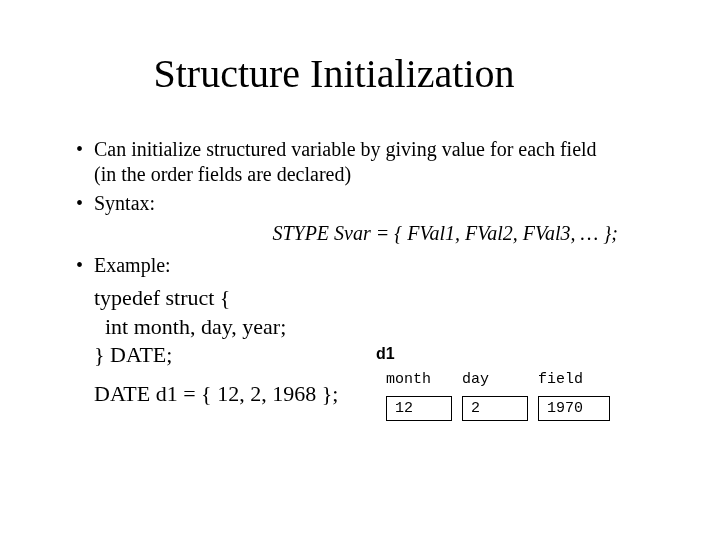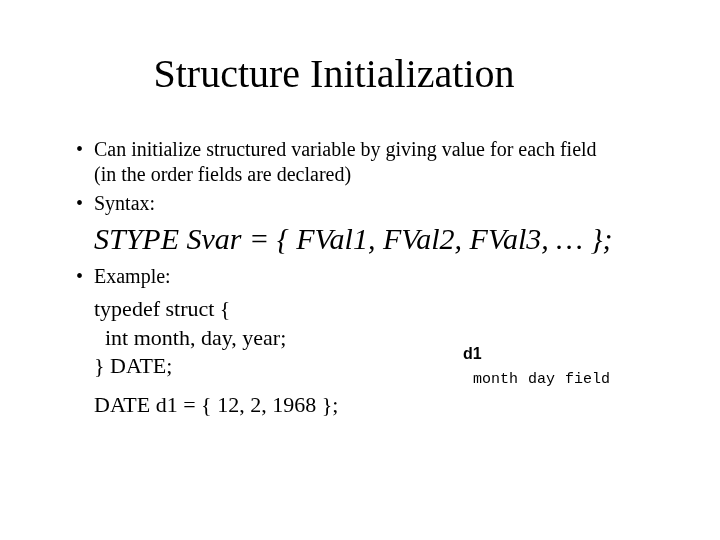--- a/index.html
+++ b/index.html
@@ -37,22 +37,23 @@
     line-height: 1.25;
   }
   ul.body > li::before {
     content: "•";
     position: absolute;
     left: 0;
     top: 0;
   }
   .syntax-line {
     font-style: italic;
-    font-size: 30px;
+    font-size: 20px;
     margin: 6px 0 8px 44px;
+    text-align: right;
   }
   .code-block {
     font-family: Liberation Serif, serif;
     font-size: 22px;
     white-space: pre;
     margin: 6px 0 10px 44px;
     line-height: 1.3;
   }
   .diagram {
     position: absolute;
@@ -123,17 +124,28 @@
         <td>
               <div class="field-name">month</div>
             </td>
         <td>
               <div class="field-name">day</div>
             </td>
         <td>
               <div class="field-name">field</div>
             </td>
       </tr>
+      <tr>
+        <td>
+              <div class="field-box">12</div>
+            </td>
+        <td>
+              <div class="field-box">2</div>
+            </td>
+        <td>
+              <div class="field-box wide">1970</div>
+            </td>
+      </tr>
     </tbody>
       </table>
   </div>
 
 </div>
 
 </body></html>

